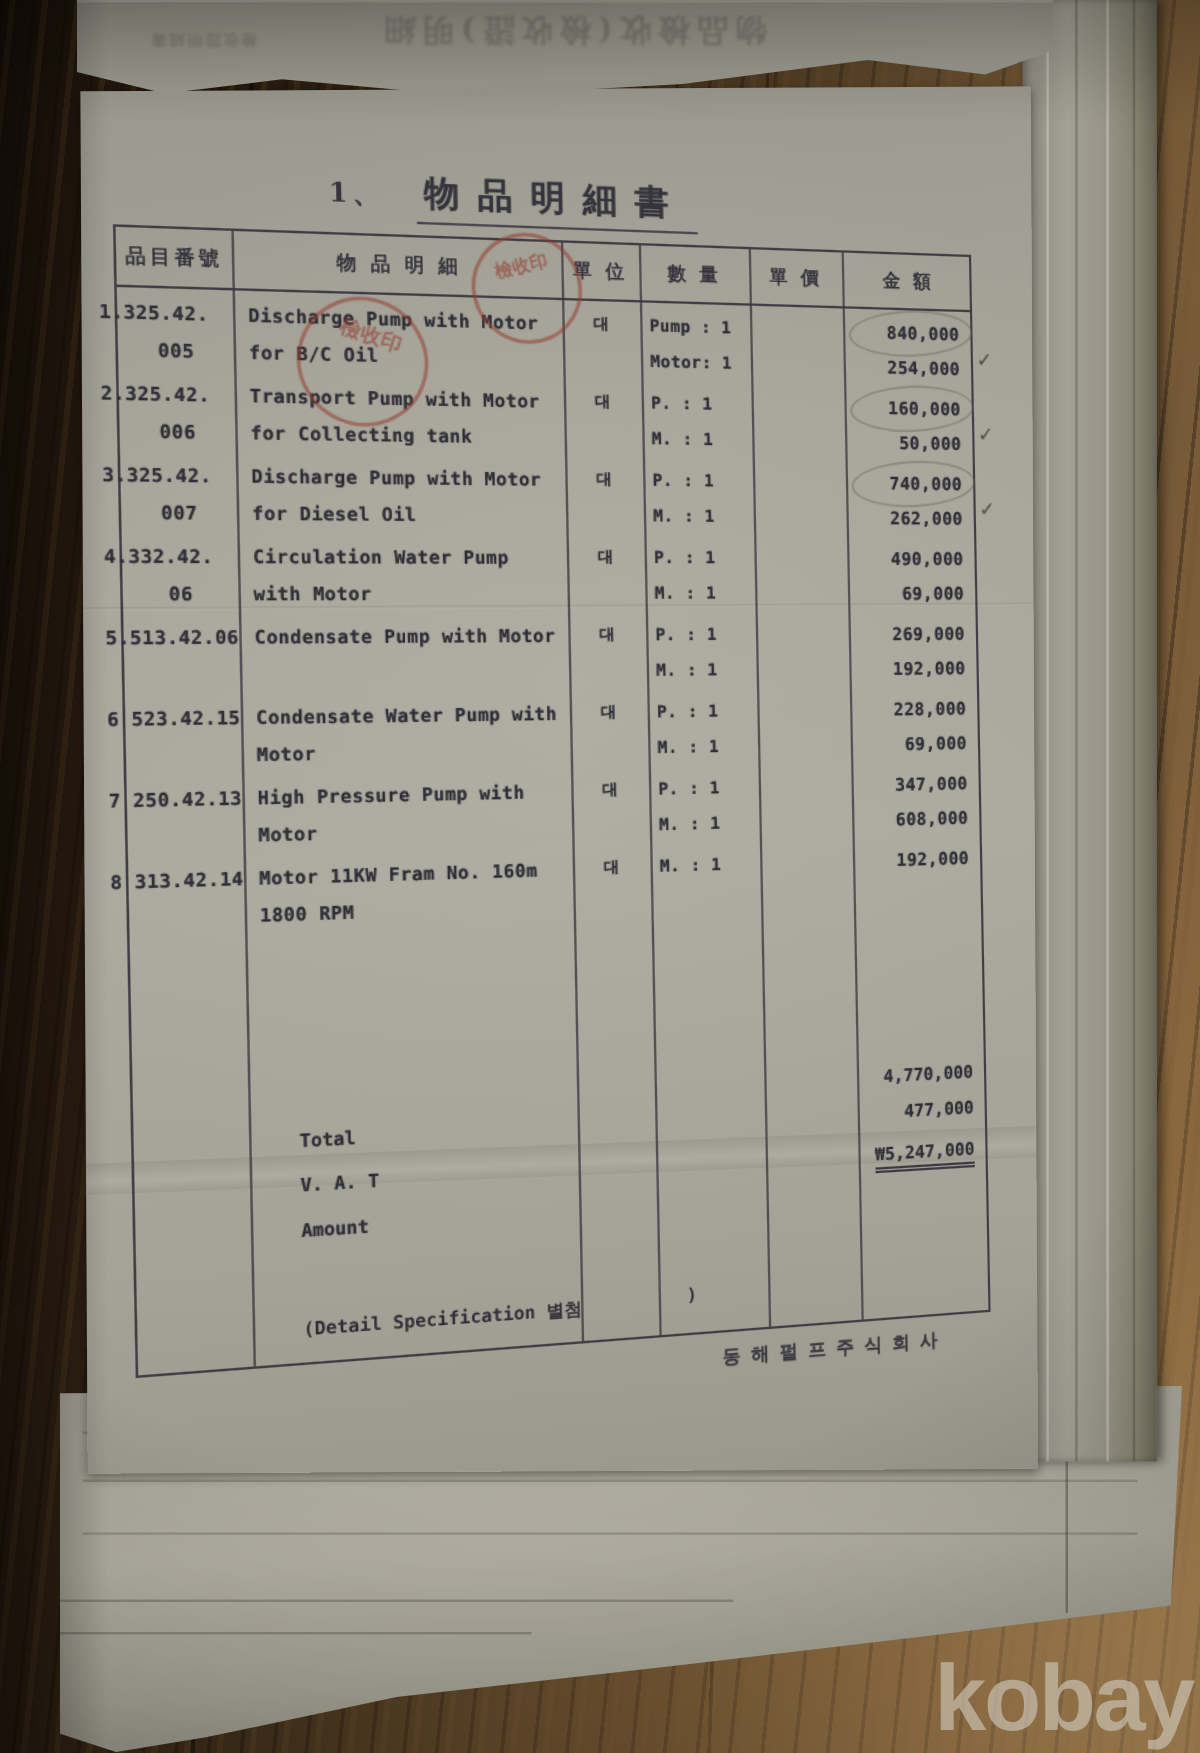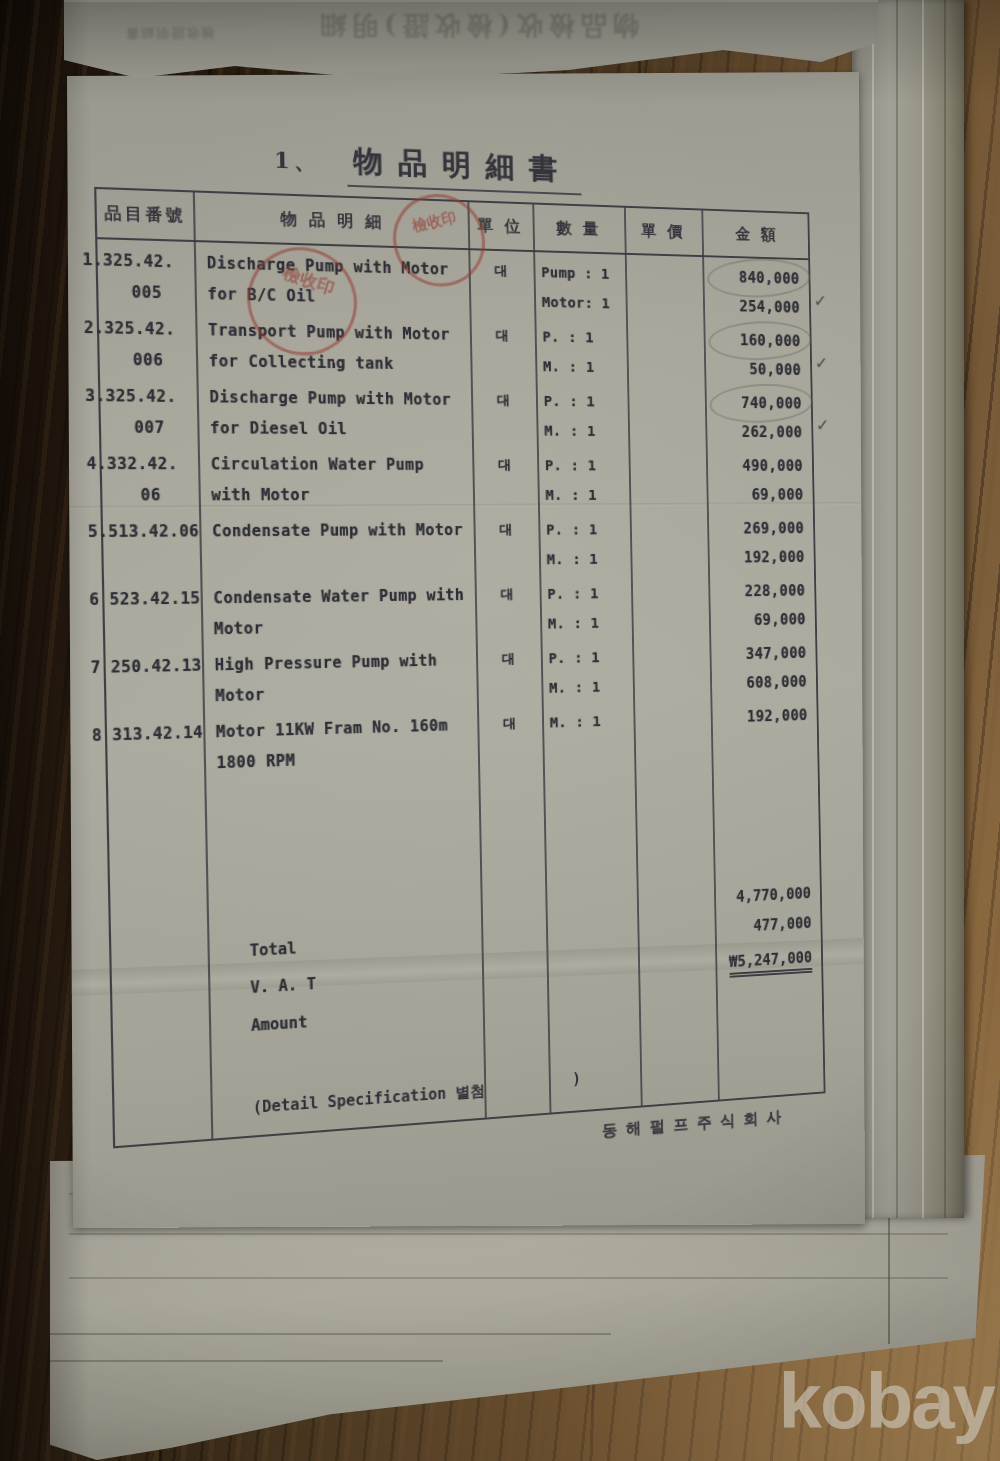--- a/index.html
+++ b/index.html
@@ -89,21 +89,21 @@
     font-family:"DejaVu Serif","Liberation Serif",serif;font-weight:bold;}
   .bleed-main{left:250px;top:18px;font-size:26px;letter-spacing:6px;opacity:.34;}
   .bleed-small{left:60px;top:34px;font-size:13px;letter-spacing:2px;opacity:.28;}
   .flap-curl{position:absolute;right:108px;bottom:0px;width:76px;height:26px;border-radius:50%;
     background:rgba(196,193,180,.8);transform:rotate(-7deg);filter:blur(1px);}
   
   .vignette{position:absolute;inset:0;pointer-events:none;background:
     radial-gradient(125% 92% at 42% 38%, rgba(0,0,0,0) 52%, rgba(0,0,0,.30) 100%),
     linear-gradient(to right, rgba(0,0,0,.42) 0%, rgba(0,0,0,0) 9%),
     linear-gradient(to bottom, rgba(0,0,0,.20) 0%, rgba(0,0,0,0) 7%);}
-  .watermark{position:absolute;right:6px;bottom:14px;font-family:"Liberation Sans","DejaVu Sans",sans-serif;
+  .watermark{position:absolute;right:6px;bottom:0;font-family:"Liberation Sans","DejaVu Sans",sans-serif;
     font-weight:bold;font-size:78px;letter-spacing:-2px;color:rgba(206,201,190,.62);}
 </style>
 </head>
 <body>
 
 <div class="stage">
 
   <div class="pile-bottom">
     <div class="crease" style="top:38px"></div>
     <div class="crease" style="top:78px"></div>

